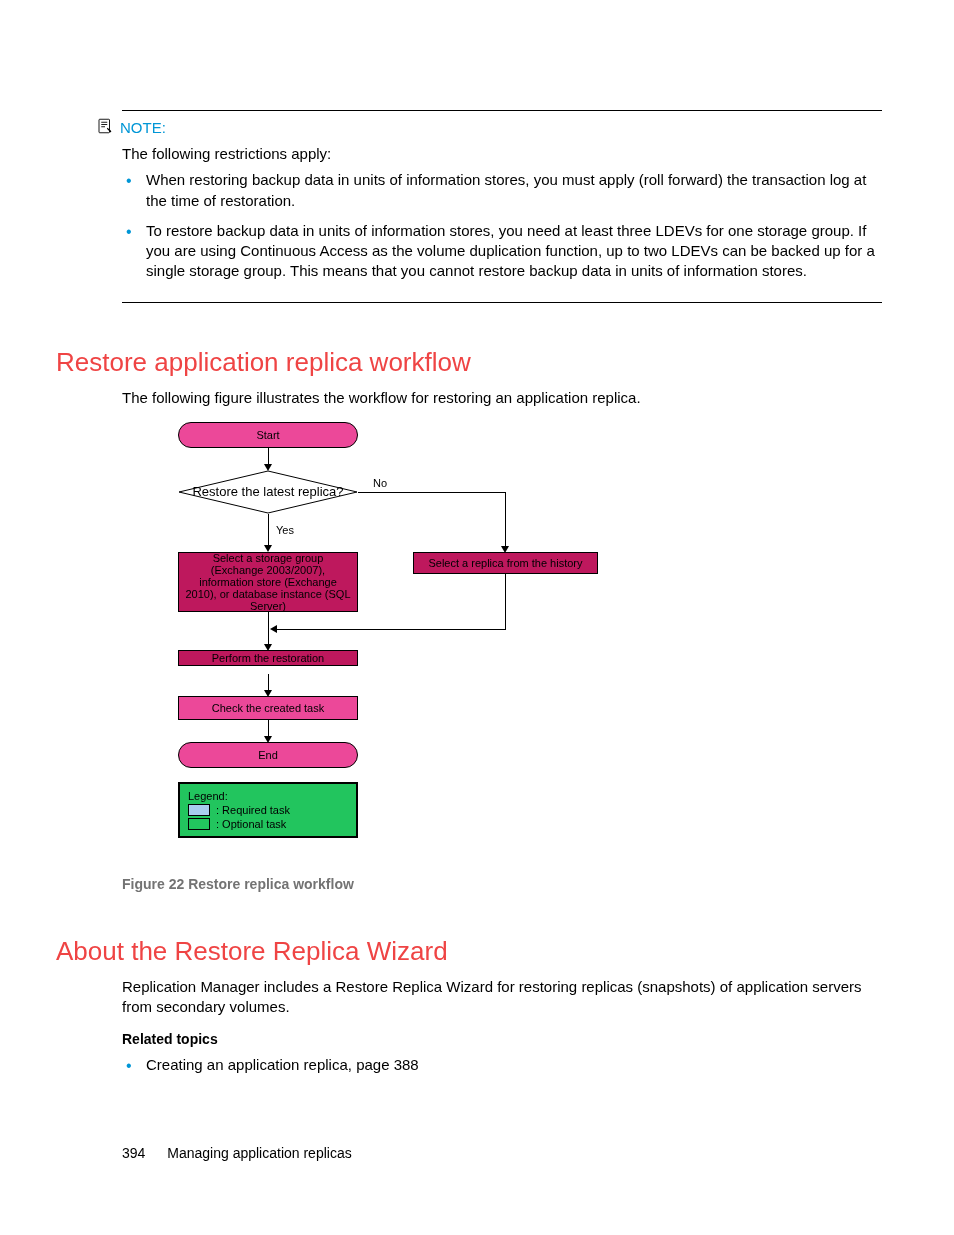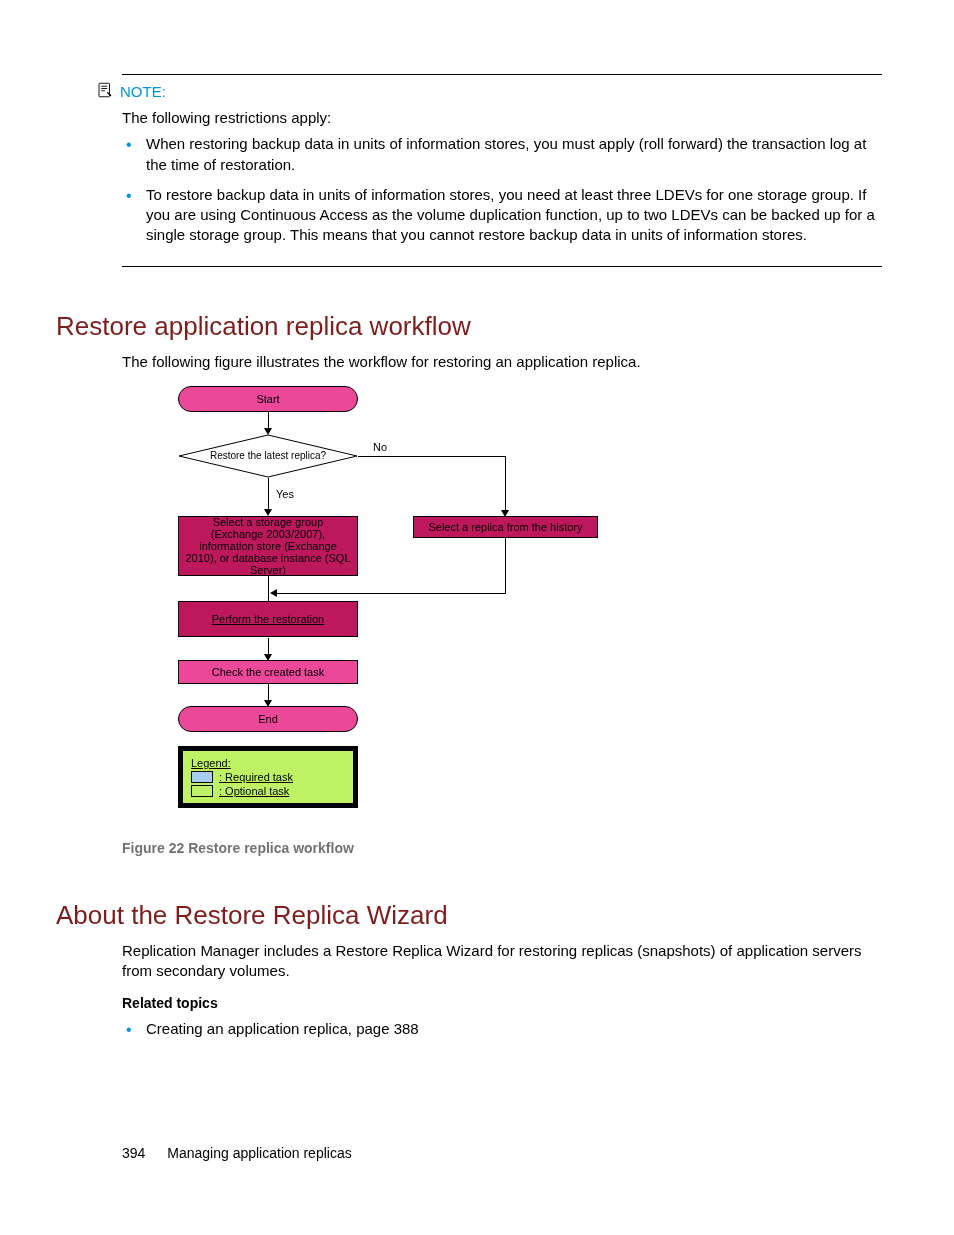--- a/index.html
+++ b/index.html
@@ -5,21 +5,21 @@
   * { box-sizing: border-box; margin: 0; padding: 0; }
   body {
     width: 954px;
     height: 1235px;
     background: #fff;
     font-family: Arial, Helvetica, sans-serif;
     color: #000;
     position: relative;
     font-size: 15px;
   }
-  .page { padding: 74px 72px 0 56px; }
+  .page { padding: 74px 72px 0 56px; margin-top: 36px; }
   hr.rule { border: none; border-top: 1px solid #000; margin: 0 0 6px 66px; }
   hr.rule.bottom { margin-top: 20px; margin-bottom: 0; }
   .note-head {
     margin-left: 40px;
     display: flex;
     align-items: center;
     gap: 6px;
     color: #0096d6;
     font-size: 15px;
     margin-bottom: 6px;
@@ -27,21 +27,21 @@
   .note-head svg { width: 18px; height: 18px; }
   .note-body { margin-left: 66px; line-height: 1.35; }
   .note-body p.intro { margin-bottom: 6px; }
   ul.bul { list-style: none; padding: 0; }
   ul.bul > li { position: relative; padding-left: 24px; margin-bottom: 10px; line-height: 1.35; }
   ul.bul > li::before {
     content: "•"; position: absolute; left: 4px; top: 0; color: #0096d6; font-size: 16px;
   }
   h2.sec {
     font-weight: normal;
-    color: #7f1d1d;
+    color: #ef4444;
     font-size: 26px;
     margin: 44px 0 10px 0;
   }
   .body-indent { margin-left: 66px; line-height: 1.35; }
   .figure-wrap { margin-left: 66px; margin-top: 14px; }
   .fig-caption { color: #737373; font-weight: bold; font-size: 14px; margin-top: 14px; }
   .related-h { font-weight: bold; margin: 14px 0 8px 66px; font-size: 14px; }
   .related-list { margin-left: 66px; }
   .link { color: #000000; }
   .footer {
@@ -55,27 +55,27 @@
   .term {
     border: 1px solid #000; border-radius: 50% / 100%; height: 26px; line-height: 24px;
     border-radius: 13px;
   }
   .box { border: 1px solid #000; padding: 4px 6px; display:flex; align-items:center; justify-content:center; }
   .box.req { background: #be185d; }
   .diamond {
     position:absolute; width:180px; height:44px;
   }
   .diamond svg { width:100%; height:100%; overflow:visible; }
-  .diamond .txt { position:absolute; inset:0; display:flex; align-items:center; justify-content:center; font-size:10px; }
+  .diamond .txt { position:absolute; inset:0; display:flex; align-items:center; justify-content:center; font-size:13px; }
   .lbl { position:absolute; font-size:11px; }
   .arrow-line { position:absolute; background:#000; }
   .arrow-head { position:absolute; width:0; height:0; }
   .arrow-head.down { border-left:4px solid transparent; border-right:4px solid transparent; border-top:7px solid #000; }
   .arrow-head.left { border-top:4px solid transparent; border-bottom:4px solid transparent; border-right:7px solid #000; }
-  .legend { position:absolute; border:5px solid #000000; padding:6px 10px 6px 8px; font-size:11px; text-align:left; background:#bef264;text-decoration:underline;}
+  .legend { position:absolute; border:2px solid #000000; padding:6px 10px 6px 8px; font-size:11px; text-align:left; background:#22c55e;}
   .legend .row { display:flex; align-items:flex-start; gap:6px; margin-top:2px;}
   .swatch { width:22px; height:12px; border:1px solid #000; display:inline-block; }
   .swatch.req { background:#a9cdee; }
 </style>
 </head>
 <body>
 
 <div class="page">
 
   <hr class="rule">
@@ -131,21 +131,21 @@
       <div class="box req" style="left:55px; top:130px; width:180px; height:60px;">Select a storage group (Exchange 2003/2007), information store (Exchange 2010), or database instance (SQL Server)</div>
 
       <div class="box req" style="left:290px; top:130px; width:185px; height:22px;">Select a replica from the history</div>
 
       <div class="arrow-line" style="left:145px; top:190px; width:1px; height:34px;"></div>
       <div class="arrow-line" style="left:382px; top:152px; width:1px; height:55px;"></div>
       <div class="arrow-line" style="left:150px; top:207px; height:1px; width:233px;"></div>
       <div class="arrow-head left" style="left:147px; top:203px;"></div>
       <div class="arrow-head down" style="left:141px; top:222px;"></div>
 
-      <div class="box req" style="left:55px; top:215px; width:180px; height:36px;text-decoration:underline;">Perform the restoration</div>
+      <div class="box req" style="left:55px; top:228px; width:180px; height:16px;">Perform the restoration</div>
       <div class="arrow-line" style="left:145px; top:252px; width:1px; height:18px;"></div>
       <div class="arrow-head down" style="left:141px; top:268px;"></div>
 
       <div class="box" style="left:55px; top:274px; width:180px; height:24px;">Check the created task</div>
       <div class="arrow-line" style="left:145px; top:298px; width:1px; height:18px;"></div>
       <div class="arrow-head down" style="left:141px; top:314px;"></div>
 
       <div class="term" style="left:55px; top:320px; width:180px;">End</div>
 
       <div class="legend" style="left:55px; top:360px; width:180px;">

